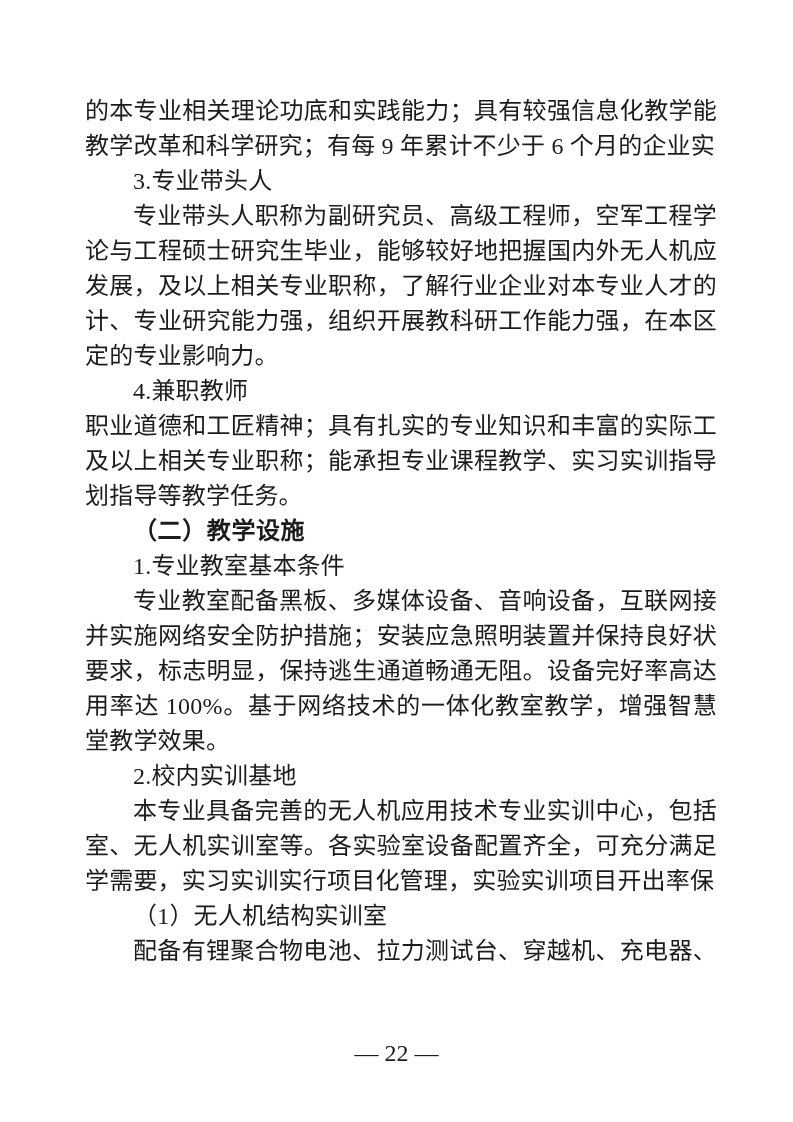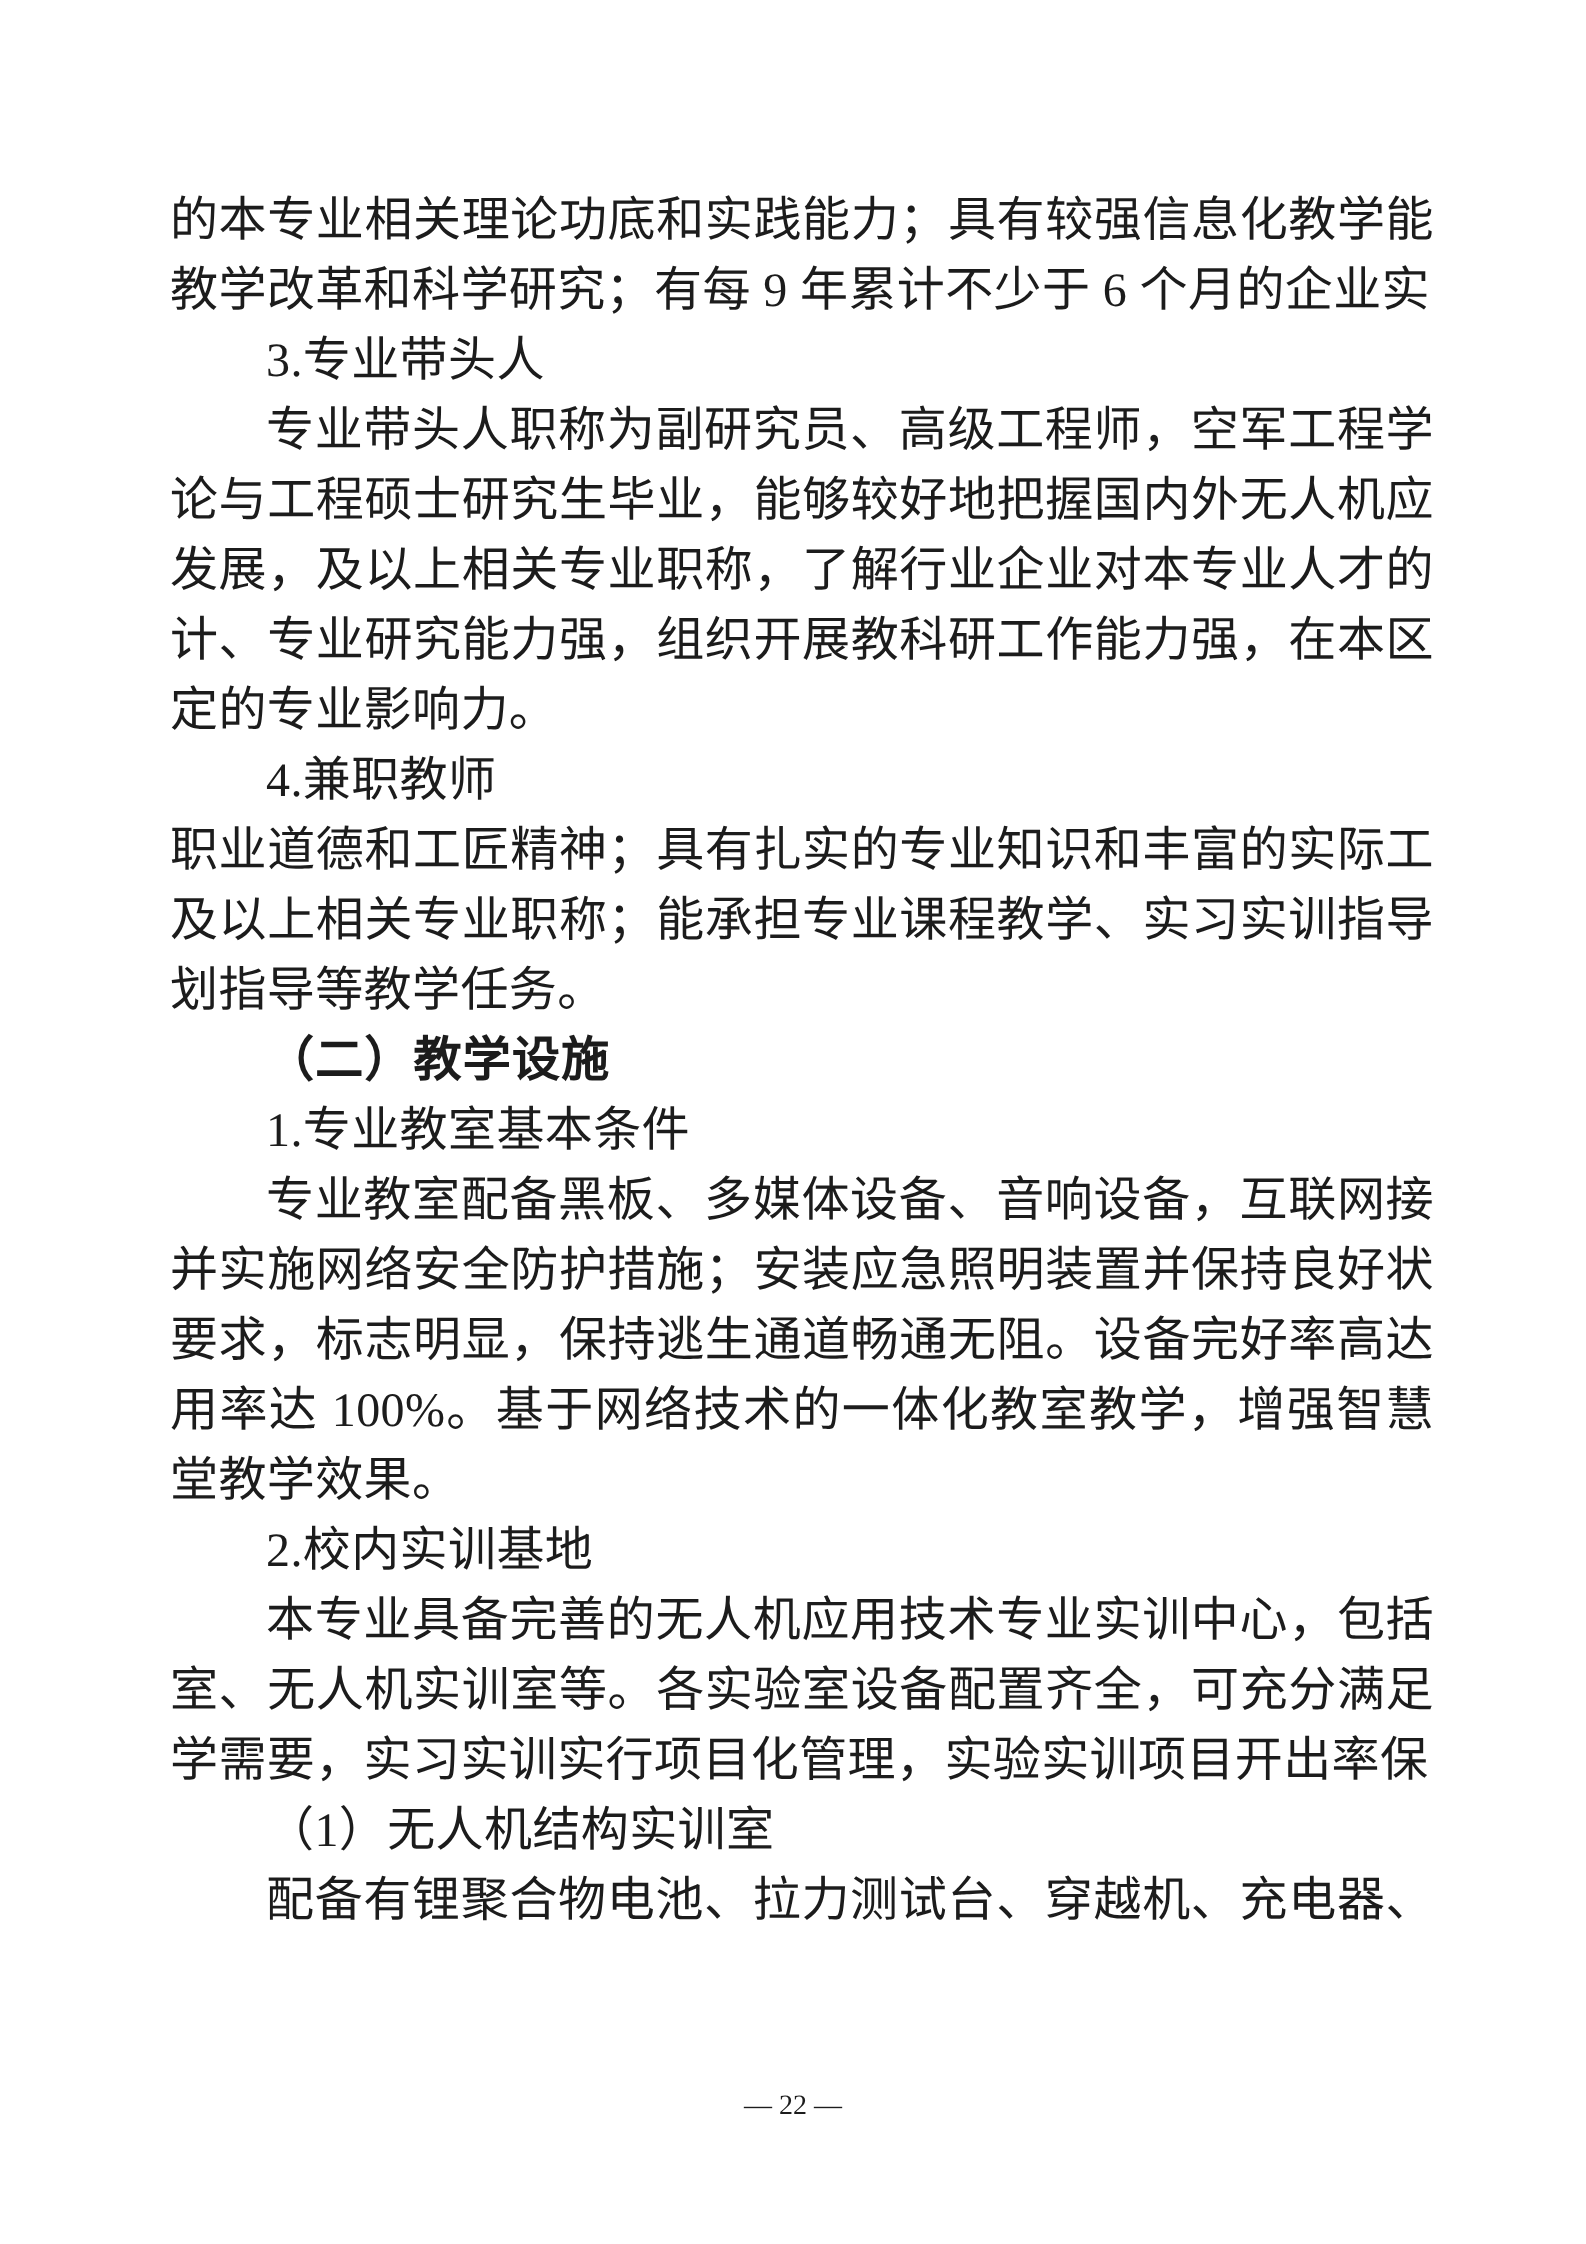--- a/index.html
+++ b/index.html
@@ -45,21 +45,21 @@
     text-align: center;
   }
   .footer {
     position: absolute;
     left: 0;
     right: 0;
     top: 1036px;
     height: 35px;
     line-height: 35px;
     text-align: center;
-    font-size: 14px;
+    font-size: 24px;
     color: #1c1c1c;
   }
 </style>
 </head>
 <body>
 
 <div class="page">
   <main class="content" id="content">
       <div class="line">的本专业相关理论功底和实践能力；具有较强信息化教学能力，能够开展课程</div>
       <div class="line no-justify">教学改革和科学研究；有每 9 年累计不少于 6 个月的企业实践经历。</div>

